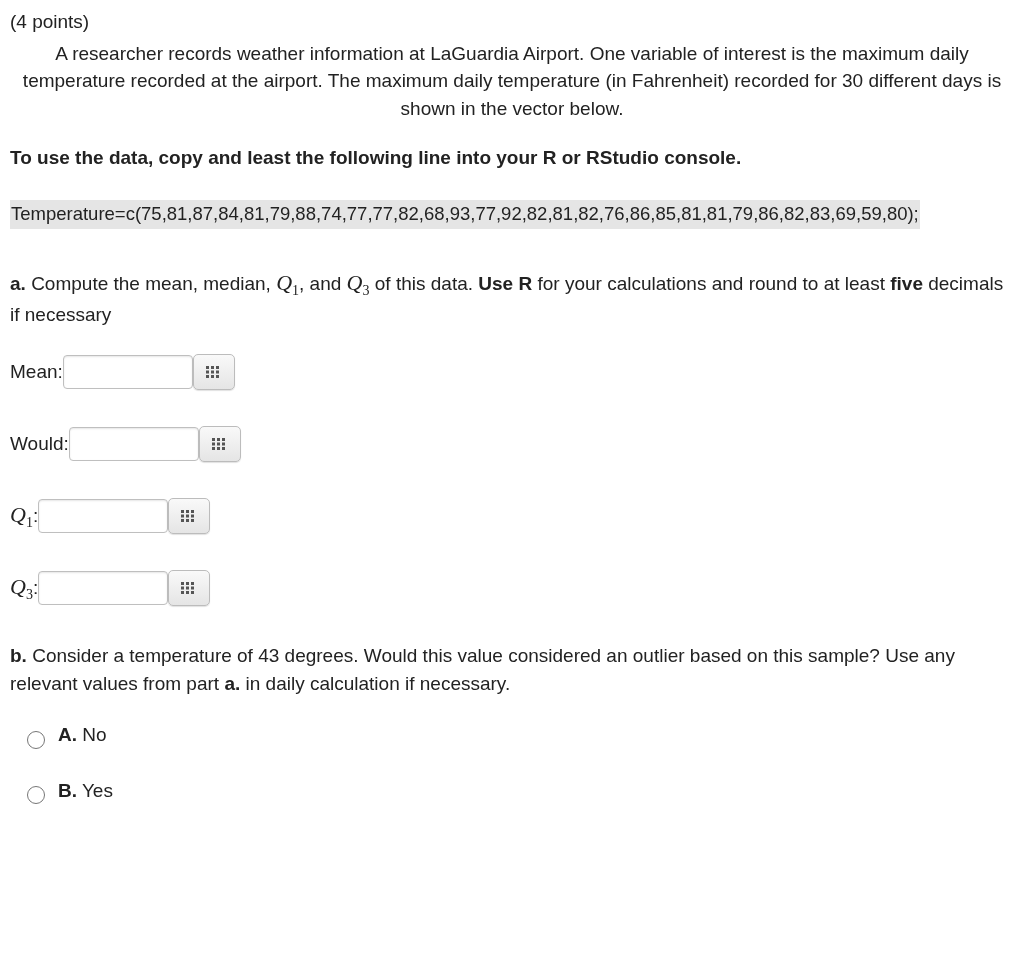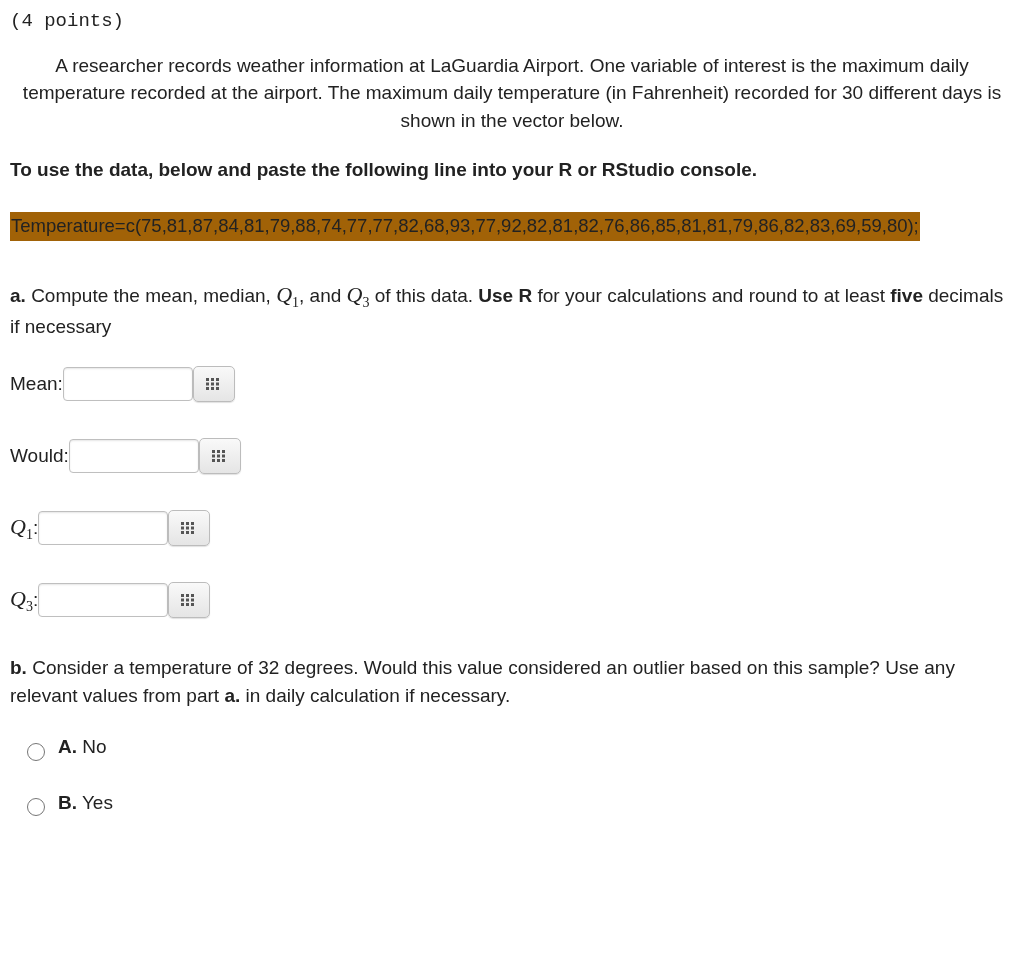--- a/index.html
+++ b/index.html
@@ -6,25 +6,25 @@
   body {
     margin: 0;
     padding: 8px 10px;
     font-family: Arial, Helvetica, sans-serif;
     font-size: 19px;
     color: #222;
     background: #fff;
     width: 1024px;
     line-height: 1.45;
   }
-  .points { margin-bottom: 16px; font-family: Liberation Mono, monospace; }
+  .points { margin-bottom: 4px; }
   .prompt-text { margin-bottom: 22px; text-align: center; }
   .instruction { font-weight: bold; margin-bottom: 28px; }
   .code-line {
-    background: #a16207;
+    background: #e5e5e5;
     display: inline-block;
     padding: 1px 1px;
     font-family: Arial, Helvetica, sans-serif;
     font-size: 18.5px;
     margin-bottom: 38px;
   }
   .part-a { margin-bottom: 26px; }
   .italic { }
   .bold { font-weight: bold; }
   .field-row {
@@ -80,21 +80,21 @@
   }
   .option-label .letter { font-weight: bold; }
 </style>
 </head>
 <body>
 
 <div class="points">(4 points)</div>
 
 <div class="prompt-text">A researcher records weather information at LaGuardia Airport. One variable of interest is the maximum daily temperature recorded at the airport. The maximum daily temperature (in Fahrenheit) recorded for 30 different days is shown in the vector below.</div>
 
-<div class="instruction">To use the data, below and paste the following line into your R or RStudio console.</div>
+<div class="instruction">To use the data, copy and least the following line into your R or RStudio console.</div>
 
 <div><span class="code-line">Temperature=c(75,81,87,84,81,79,88,74,77,77,82,68,93,77,92,82,81,82,76,86,85,81,81,79,86,82,83,69,59,80);</span></div>
 
 <div class="part-a">
   <span class="bold">a.</span><span> Compute the mean, median, </span><span class="mathvar">Q</span><span class="sub">1</span><span>, and </span><span class="mathvar">Q</span><span class="sub">3</span><span> of this data. </span><span class="bold italic">Use R</span><span class="italic"> for your calculations and round to at least </span><span class="bold italic">five</span><span class="italic"> decimals if necessary</span>
 </div>
 
 <div class="field-row">
   <span class="field-label">Mean:</span>
   <input type="text" class="text-input" style="">
@@ -161,21 +161,21 @@
         <rect x="5" y="4.5" width="3" height="3" fill="#555"></rect>
         <rect x="10" y="4.5" width="3" height="3" fill="#555"></rect>
       <rect x="0" y="9" width="3" height="3" fill="#555"></rect>
         <rect x="5" y="9" width="3" height="3" fill="#555"></rect>
         <rect x="10" y="9" width="3" height="3" fill="#555"></rect>
     </svg>
   </div>
 </div>
 
 <div class="part-b">
-  <span class="bold">b.</span><span> Consider a temperature of 32 degrees. Would this value considered an outlier based on this sample? Use any relevant values from part </span><span class="bold">a.</span><span> in daily calculation if necessary.</span>
+  <span class="bold">b.</span><span> Consider a temperature of 43 degrees. Would this value considered an outlier based on this sample? Use any relevant values from part </span><span class="bold">a.</span><span> in daily calculation if necessary.</span>
 </div>
 
 <div class="radio-row">
   <input type="radio" name="outlier" style="">
   <span class="option-label"><span class="letter">A.</span><span> No</span></span>
 </div>
 
 <div class="radio-row">
   <input type="radio" name="outlier" style="">
   <span class="option-label"><span class="letter">B.</span><span> Yes</span></span>

